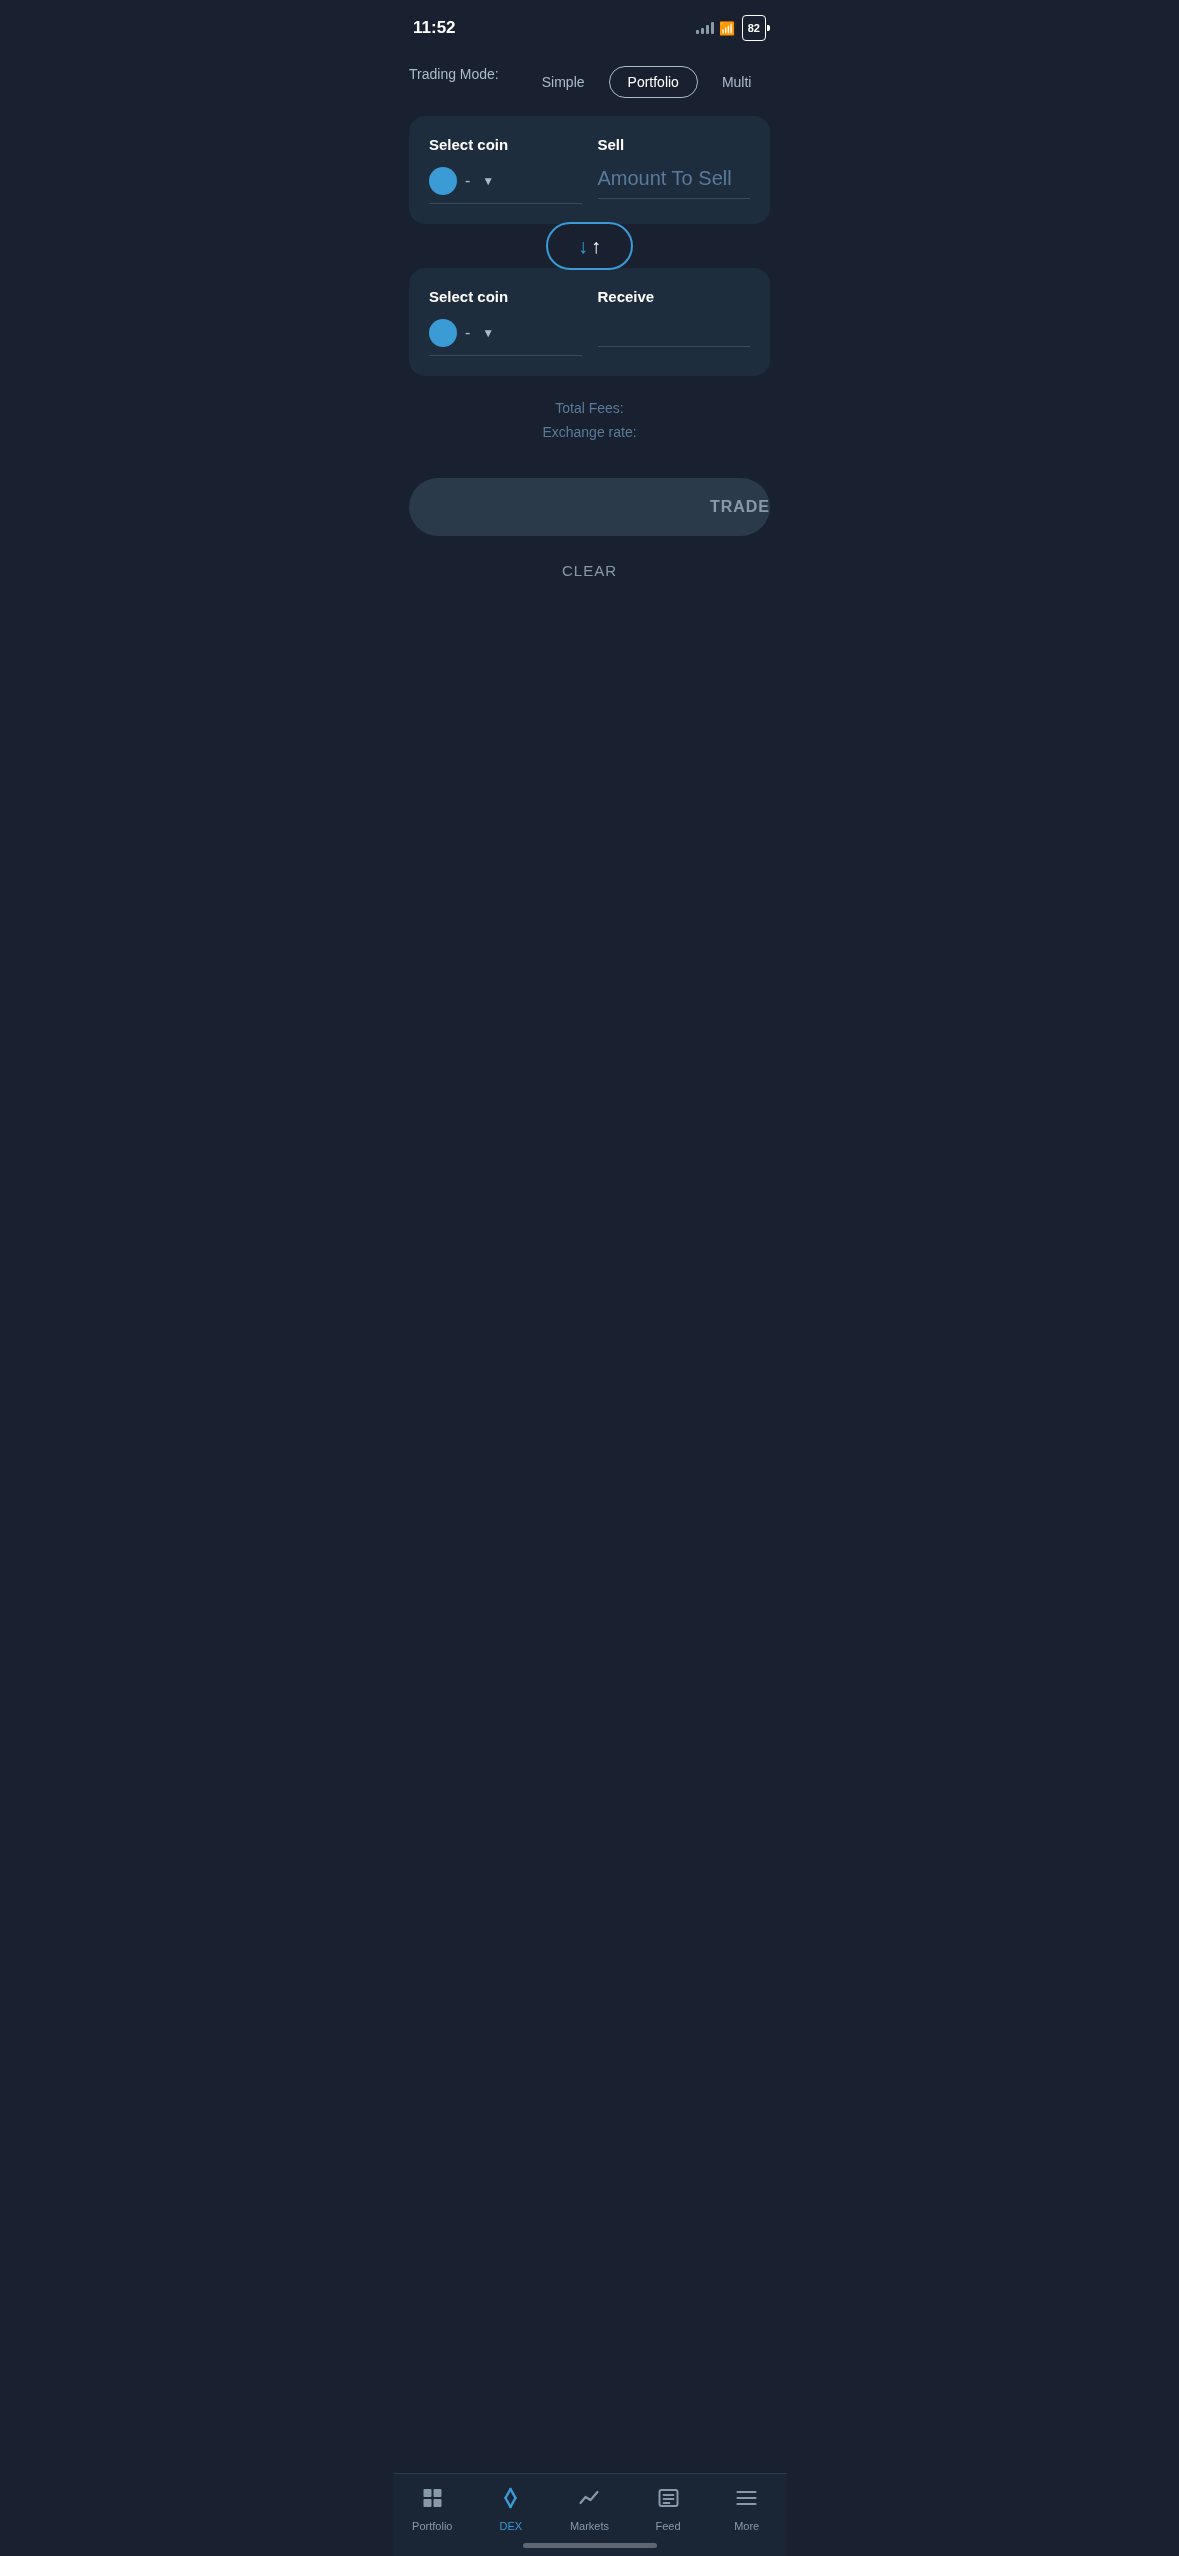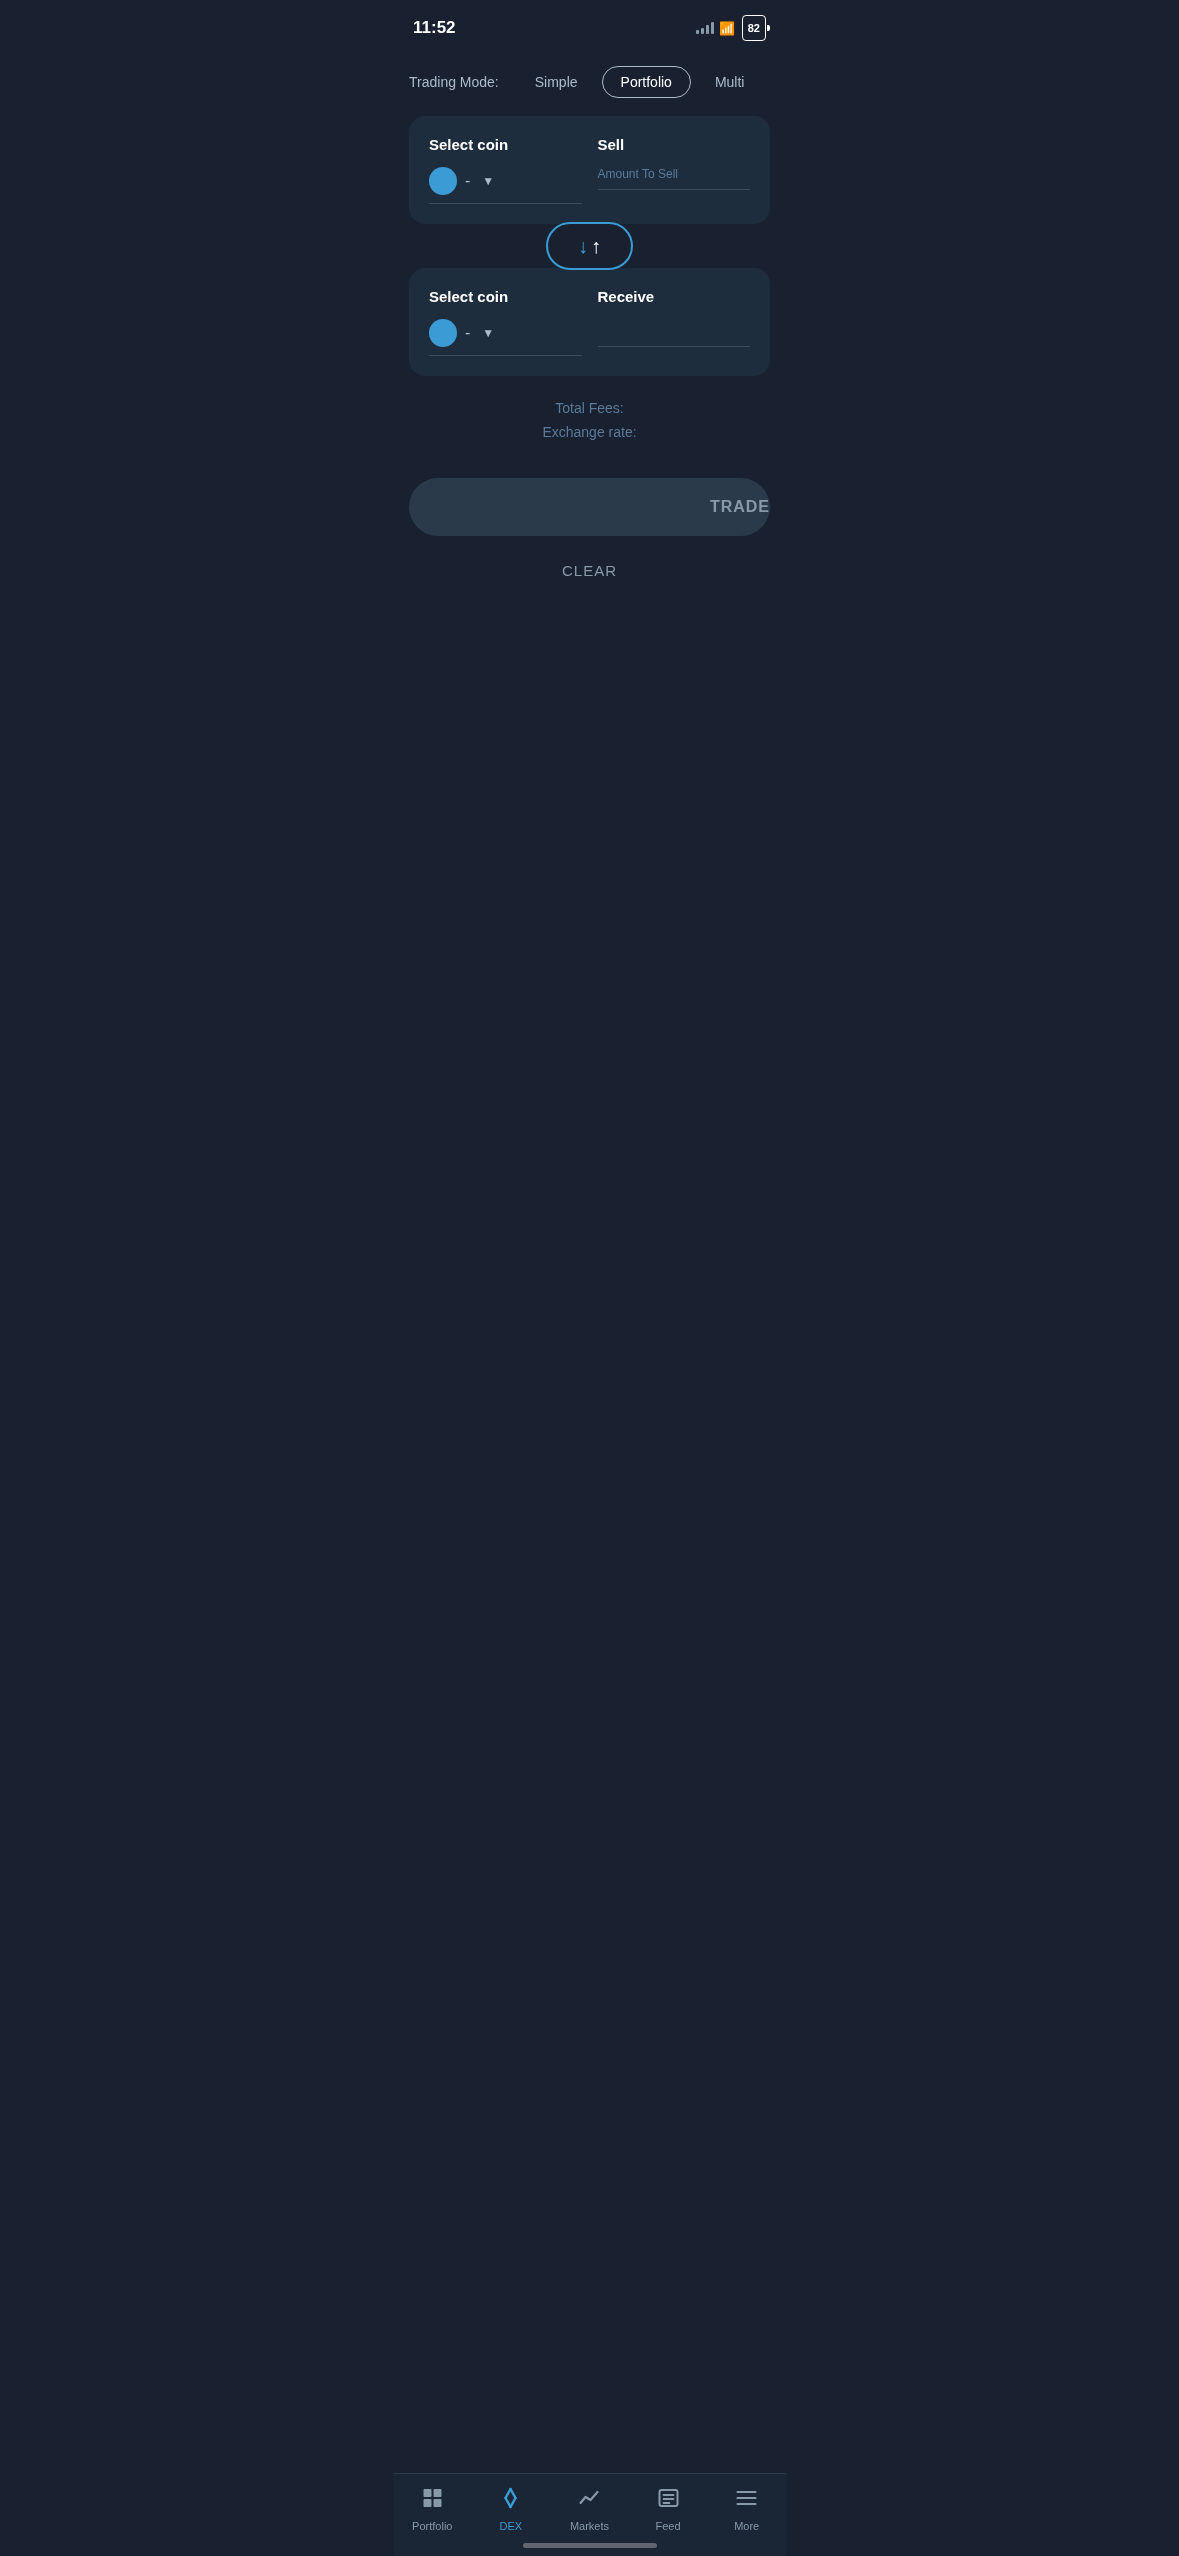--- a/index.html
+++ b/index.html
@@ -115,22 +115,22 @@
 
     .tab-btn.inactive {
       background: transparent;
       color: #8899aa;
       border: 2px solid transparent;
     }
 
     
     .trading-mode {
       display: flex;
-      align-items: center;
-      gap: 18px;
+      align-items: flex-start;
+      gap: 25px;
       padding: 6px 0 18px 0;
     }
 
     .trading-mode-label {
       font-size: 14px;
       color: #aabbcc;
       white-space: nowrap;
     }
 
     .mode-options {
@@ -226,21 +226,21 @@
       margin-left: 4px;
     }
 
     .input-underline {
       border-bottom: 1px solid #3a4a5a;
       padding-bottom: 8px;
       margin-top: 6px;
     }
 
     .amount-placeholder {
-      font-size: 12px;
+      font-size: 20px;
       color: #5a7a9a;
       padding-bottom: 8px;
       border-bottom: 1px solid #3a4a5a;
       margin-top: 6px;
     }
 
     .receive-input {
       border-bottom: 1px solid #3a4a5a;
       height: 28px;
       margin-top: 6px;

